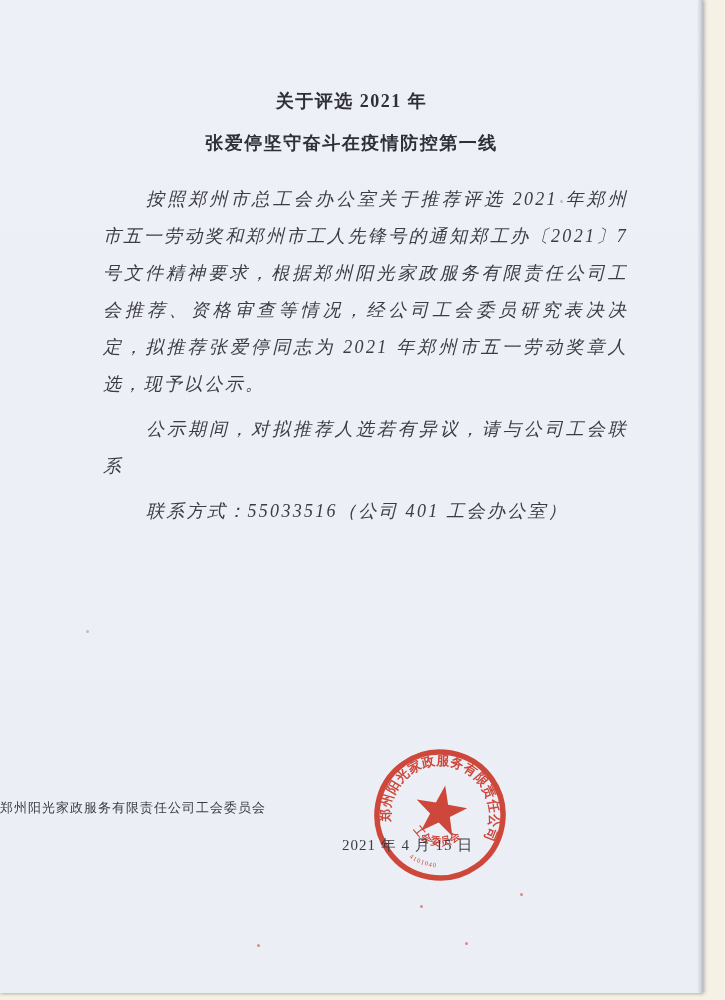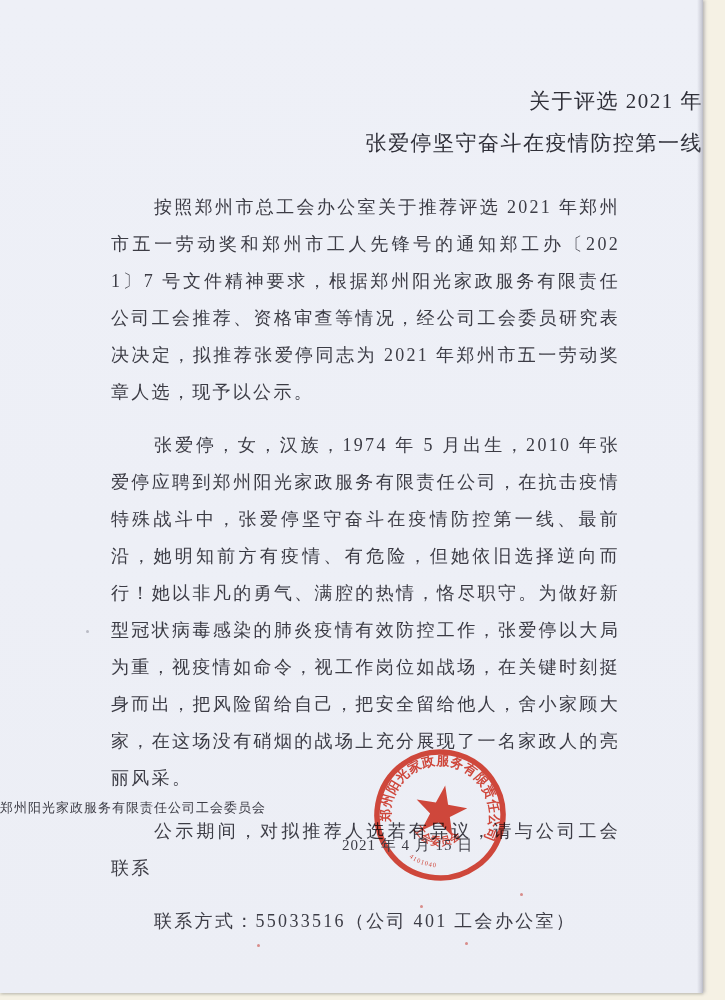--- a/index.html
+++ b/index.html
@@ -12,28 +12,28 @@
     position:absolute;left:0;top:0;width:703px;height:993px;
     background:linear-gradient(180deg,#eef0f7 0%,#edeff6 55%,#eceef5 100%);
     box-shadow:2px 0 3px rgba(110,110,125,.38), 0 2px 2px rgba(140,140,120,.25);
   }
   .scan-line{
     position:absolute;left:697px;top:0;width:6px;height:993px;
     background:linear-gradient(90deg,rgba(150,150,165,0) 0%,rgba(150,150,165,.35) 70%,rgba(120,120,135,.45) 100%);
   }
   .title-block{position:absolute;left:0;top:80px;width:703px;text-align:center;color:#2f2f38;}
   .title-line{
-    font-size:21px;font-weight:normal;letter-spacing:1.5px;line-height:42px;margin:0;text-align:right;
+    font-size:18px;font-weight:bold;letter-spacing:1.5px;line-height:42px;margin:0;
   }
   .body-text{
     position:absolute;left:95px;top:173px;width:541px;
     font-size:18px;line-height:37px;letter-spacing:2.3px;color:#3c3c45;
     text-align:justify;word-break:break-all;
   }
-  .body-text p{margin:16px;text-indent:43px;}
+  .body-text p{margin:8px;text-indent:43px;font-style:italic;}
   .signature{
     position:absolute;left:0;top:799px;width:612px;
     font-size:13px;letter-spacing:1px;color:#3c3c45;z-index:3;
   }
   .sign-date{
     position:absolute;left:342px;top:836px;width:200px;
     font-size:15px;letter-spacing:1px;color:#3c3c45;z-index:3;
   }
   .stamp{
     position:absolute;left:351px;top:726px;width:178px;height:178px;z-index:2;
@@ -48,21 +48,20 @@
 
 <div class="paper">
 
   <div class="title-block">
     <p class="title-line">关于评选 2021 年</p>
     <p class="title-line">张爱停坚守奋斗在疫情防控第一线</p>
   </div>
 
   <div class="body-text">
     <p>按照郑州市总工会办公室关于推荐评选 2021 年郑州市五一劳动奖和郑州市工人先锋号的通知郑工办〔2021〕7 号文件精神要求，根据郑州阳光家政服务有限责任公司工会推荐、资格审查等情况，经公司工会委员研究表决决定，拟推荐张爱停同志为 2021 年郑州市五一劳动奖章人选，现予以公示。</p>
-    <p>张爱停，女，汉族，1974 年 5 月出生，2010 年张爱停应聘到郑州阳光家政服务有限责任公司，在抗击疫情特殊战斗中，张爱停坚守奋斗在疫情防控第一线、最前沿，她明知前方有疫情、有危险，但她依旧选择逆向而行！她以非凡的勇气、满腔的热情，恪尽职守。为做好新型冠状病毒感染的肺炎疫情有效防控工作，张爱停以大局为重，视疫情如命令，视工作岗位如战场，在关键时刻挺身而出，把风险留给自己，把安全留给他人，舍小家顾大家，在这场没有硝烟的战场上充分展现了一名家政人的亮丽风采。</p>
     <p>公示期间，对拟推荐人选若有异议，请与公司工会联系</p>
     <p>联系方式：55033516（公司 401 工会办公室）</p>
   </div>
 
   <svg class="stamp" viewBox="0 0 178 178" xmlns="http://www.w3.org/2000/svg">
     <defs>
       <path id="arcTop" d="M 42,106 A 50,50 0 1 1 136,106" fill="none"></path>
       <path id="arcBanner" d="M 65,107 A 30,30 0 0 0 113,107" fill="none"></path>
       <path id="arcSerial" d="M 59,132 A 52,52 0 0 0 119,132" fill="none"></path>
     </defs>

